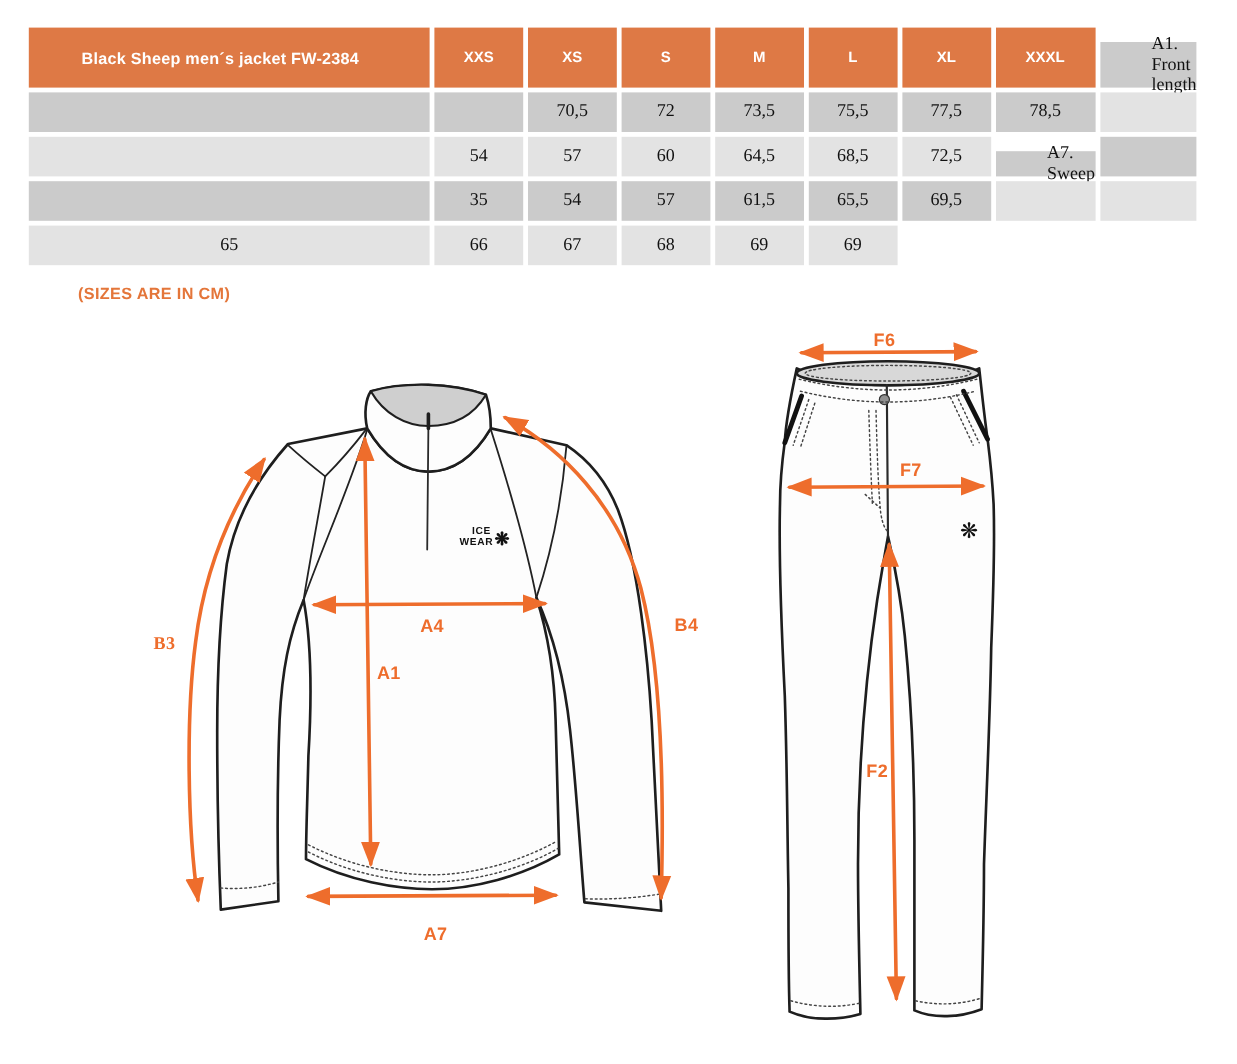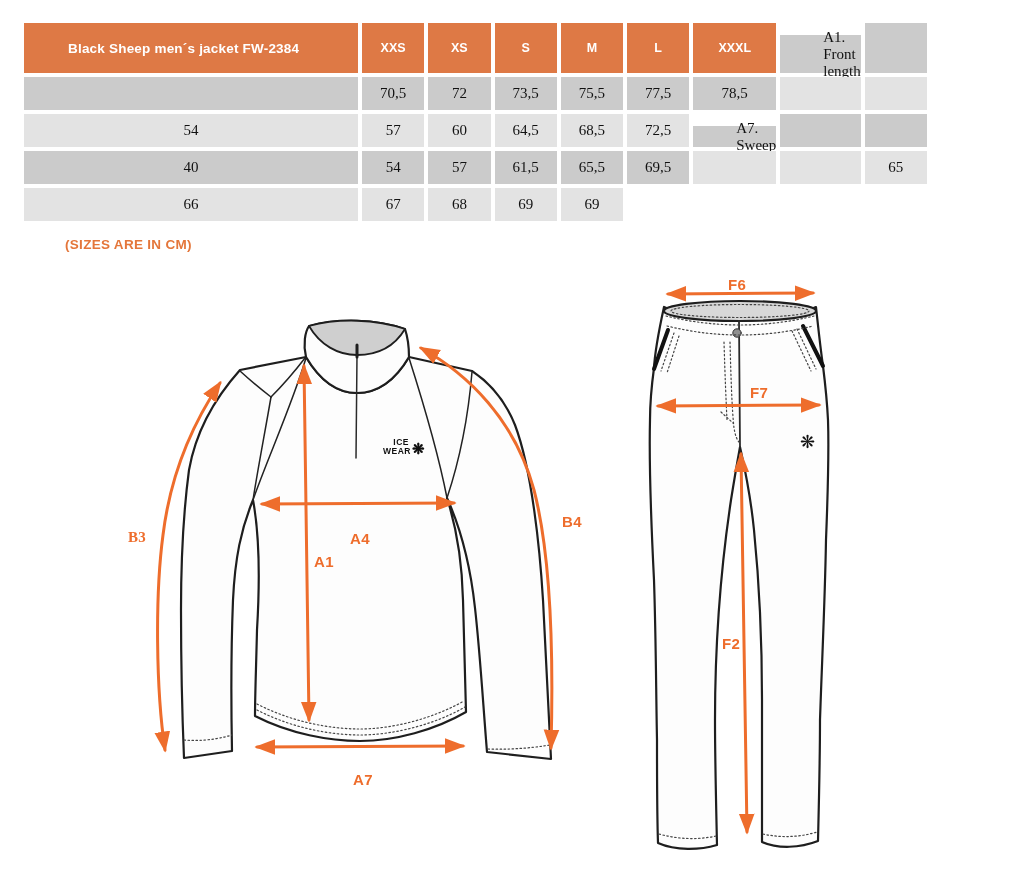--- a/index.html
+++ b/index.html
@@ -1,20 +1,20 @@
 <!DOCTYPE html>
 <html><head>
 <meta charset="utf-8">
 <style>
   html,body{margin:0;padding:0;background:#ffffff;}
   .page{position:relative;width:1031px;height:887px;background:#ffffff;overflow:hidden;
         font-family:"Liberation Sans",sans-serif;}
 
   
-  .size-table{position:absolute;left:24px;top:23px;width:903px;
+  .size-table{position:absolute;left:24px;top:23px;width:973px;
     display:grid;grid-template-columns:334px repeat(8,1fr);
     grid-template-rows:50px repeat(4,33px);gap:4px;}
   .cell{display:flex;align-items:center;justify-content:center;}
   .hcell{background:#DE7945;color:#ffffff;font-weight:bold;font-size:12.5px;}
   .hcell.title{justify-content:flex-start;padding-left:44px;font-size:13.5px;letter-spacing:.2px;}
   .r-dark{background:#CBCBCB;}
   .r-light{background:#E3E3E3;}
   .lbl{justify-content:flex-start;padding-left:43px;margin-top:12px;}
   .serif{font-family:"Liberation Serif",serif;font-size:15px;color:#111;}
 
@@ -32,20 +32,21 @@
 
 <div class="page">
 
   <div class="size-table">
     <div class="cell hcell title">Black Sheep men´s jacket FW-2384</div>
     <div class="cell hcell">XXS</div>
     <div class="cell hcell">XS</div>
     <div class="cell hcell">S</div>
     <div class="cell hcell">M</div>
     <div class="cell hcell">L</div>
+    <div class="cell hcell">XL</div>
     <div class="cell hcell">XXXL</div>
 
     <div class="cell r-dark lbl serif">A1. Front length</div>
     <div class="cell r-dark serif"></div>
     <div class="cell r-dark serif"></div>
     <div class="cell r-dark serif">70,5</div>
     <div class="cell r-dark serif">72</div>
     <div class="cell r-dark serif">73,5</div>
     <div class="cell r-dark serif">75,5</div>
     <div class="cell r-dark serif">77,5</div>
@@ -56,21 +57,21 @@
     <div class="cell r-light serif">54</div>
     <div class="cell r-light serif">57</div>
     <div class="cell r-light serif">60</div>
     <div class="cell r-light serif">64,5</div>
     <div class="cell r-light serif">68,5</div>
     <div class="cell r-light serif">72,5</div>
 
     <div class="cell r-dark lbl serif">A7. Sweep</div>
     <div class="cell r-dark serif"></div>
     <div class="cell r-dark serif"></div>
-    <div class="cell r-dark serif">40</div>
+    <div class="cell r-dark serif">35</div>
     <div class="cell r-dark serif">54</div>
     <div class="cell r-dark serif">57</div>
     <div class="cell r-dark serif">61,5</div>
     <div class="cell r-dark serif">65,5</div>
     <div class="cell r-dark serif">69,5</div>
 
     <div class="cell r-light serif"></div>
     <div class="cell r-light serif"></div>
     <div class="cell r-light serif">65</div>
     <div class="cell r-light serif">66</div>
@@ -175,21 +176,21 @@
 
       <g stroke="#EE6D2C" stroke-width="3" fill="none">
         <line x1="668" y1="294" x2="813" y2="293" marker-start="url(#ah)" marker-end="url(#ah)"></line>
         <line x1="658" y1="406" x2="819" y2="405" marker-start="url(#ah)" marker-end="url(#ah)"></line>
         <line x1="741" y1="454" x2="747" y2="832" marker-start="url(#ah)" marker-end="url(#ah)"></line>
       </g>
     </g>
   </svg>
 
   <span class="mlabel" style="left:137px;top:537px;font-family:Liberation Serif, serif;">B3</span>
-  <span class="mlabel" style="left:360px;top:522px;margin-top:16px;">A4</span>
+  <span class="mlabel" style="left:360px;top:522px;">A4</span>
   <span class="mlabel" style="left:324px;top:561px;">A1</span>
   <span class="mlabel" style="left:572px;top:521px;">B4</span>
   <span class="mlabel" style="left:363px;top:763px;margin-top:16px;">A7</span>
   <span class="mlabel" style="left:737px;top:284px;">F6</span>
   <span class="mlabel" style="left:759px;top:392px;">F7</span>
   <span class="mlabel" style="left:731px;top:643px;">F2</span>
 
 </div>
 
 </body></html>

